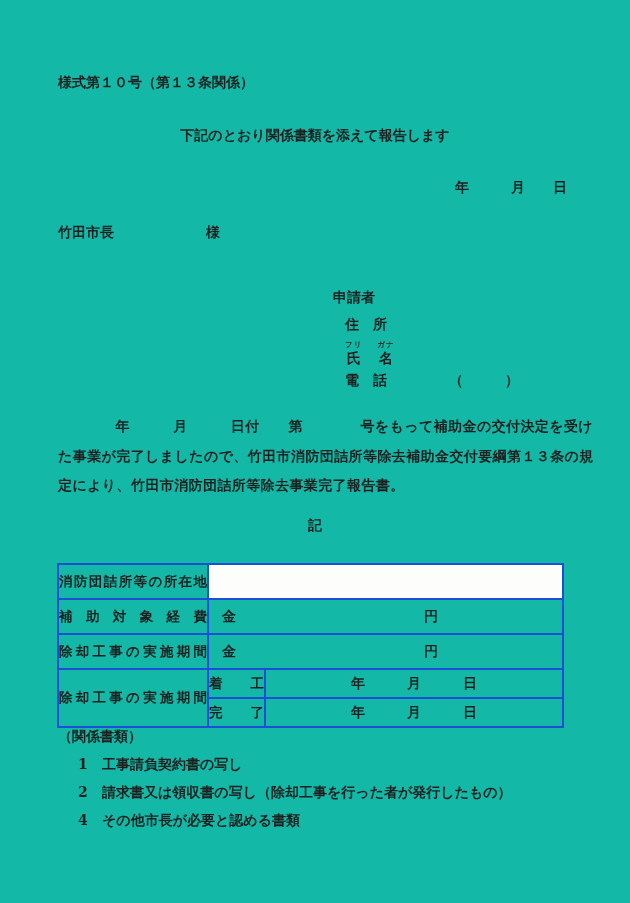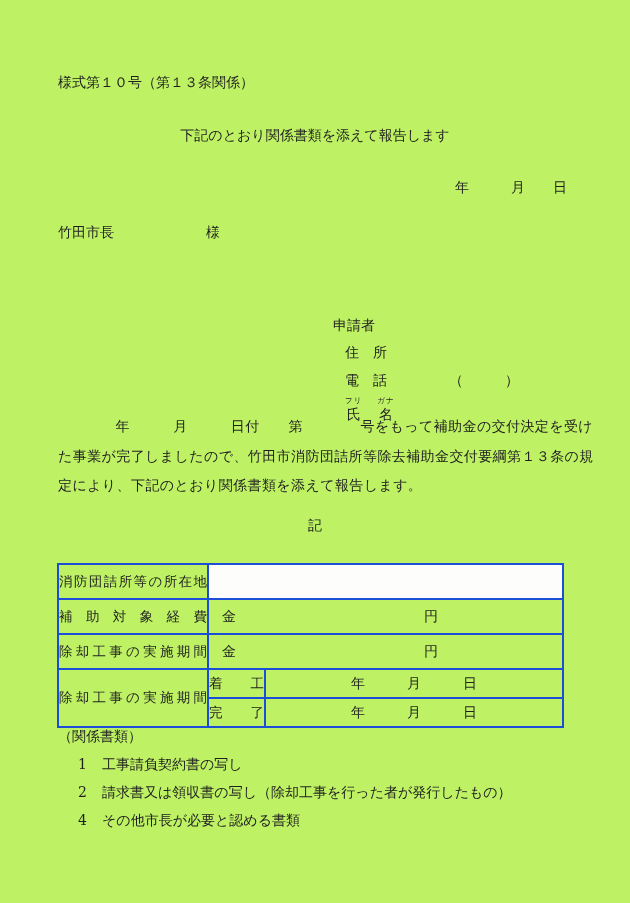--- a/index.html
+++ b/index.html
@@ -6,33 +6,34 @@
   body{
     width:630px;height:903px;
     background:#f6f6f4;
     font-family:"DejaVu Serif","Liberation Serif",serif;
     color:#1f1f1f;
     -webkit-font-smoothing:antialiased;
   }
   .page{
     position:relative;
     width:630px;height:903px;
-    background:#bef264;
+    background:#14b8a6;
     overflow:hidden;
     font-size:14px;
+    font-weight:bold;
   }
   .abs{position:absolute;}
   .form-number{left:58px;top:74px;}
   .doc-title{left:0;top:127px;width:630px;text-align:center;}
   .date-line{left:0;top:179px;width:567px;text-align:right;}
   .addressee-line{left:58px;top:224px;}
   .addressee-honorific{margin-left:92px;}
   .applicant{left:333px;top:284px;}
   .applicant .ap-line{margin-left:12px;height:28px;line-height:28px;}
-  .applicant .ap-heading{height:26px;line-height:26px;margin-top:28px;}
+  .applicant .ap-heading{height:26px;line-height:26px;}
   .name-line{display:flex;align-items:flex-end;height:28px;}
   .ruby-unit{display:inline-flex;flex-direction:column;align-items:center;line-height:1;}
   .ruby-unit .rt{font-size:7.5px;letter-spacing:1px;line-height:1;margin-bottom:1px;color:#2a2a2a;}
   .ruby-unit .rb{font-size:14px;line-height:1.15;}
   .fw-gap{display:inline-block;width:15px;}
   .phone-blank{margin-left:62px;}
   .body-par{left:58px;top:412px;width:540px;line-height:29.5px;letter-spacing:0.4px;}
   .record-mark{left:0;top:517px;width:630px;text-align:center;}
   table.main{
     position:absolute;left:57px;top:563px;
@@ -79,40 +80,40 @@
 
   <div class="abs date-line">年　　　月　　日</div>
 
   <div class="abs addressee-line">
     <span>竹田市長</span><span class="addressee-honorific">様</span>
   </div>
 
   <div class="abs applicant">
     <div class="ap-heading">申請者</div>
     <div class="ap-line">住　所</div>
-    <div class="ap-line">
-      <span>電　話</span><span class="phone-blank">（　　　）</span>
-    </div>
     <div class="ap-line name-line">
       <span class="ruby-unit">
         <span class="rt">フリ</span>
         <span class="rb">氏</span>
       </span>
       <span class="fw-gap"></span>
       <span class="ruby-unit">
         <span class="rt">ガナ</span>
         <span class="rb">名</span>
       </span>
     </div>
+    <div class="ap-line">
+      <span>電　話</span><span class="phone-blank">（　　　）</span>
+    </div>
   </div>
 
   <div class="abs body-par">
     <div>　　　　年　　　月　　　日付　　第　　　　号をもって補助金の交付決定を受け</div>
     <div>た事業が完了しましたので、竹田市消防団詰所等除去補助金交付要綱第１３条の規</div>
-    <div>定により、下記のとおり関係書類を添えて報告します。</div>
+    <div>定により、竹田市消防団詰所等除去事業完了報告書。</div>
   </div>
 
   <div class="abs record-mark">記</div>
 
   <table class="main">
     <colgroup>
       <col style="width:150px">
       <col style="width:57px">
       <col style="width:298px">
     </colgroup>

